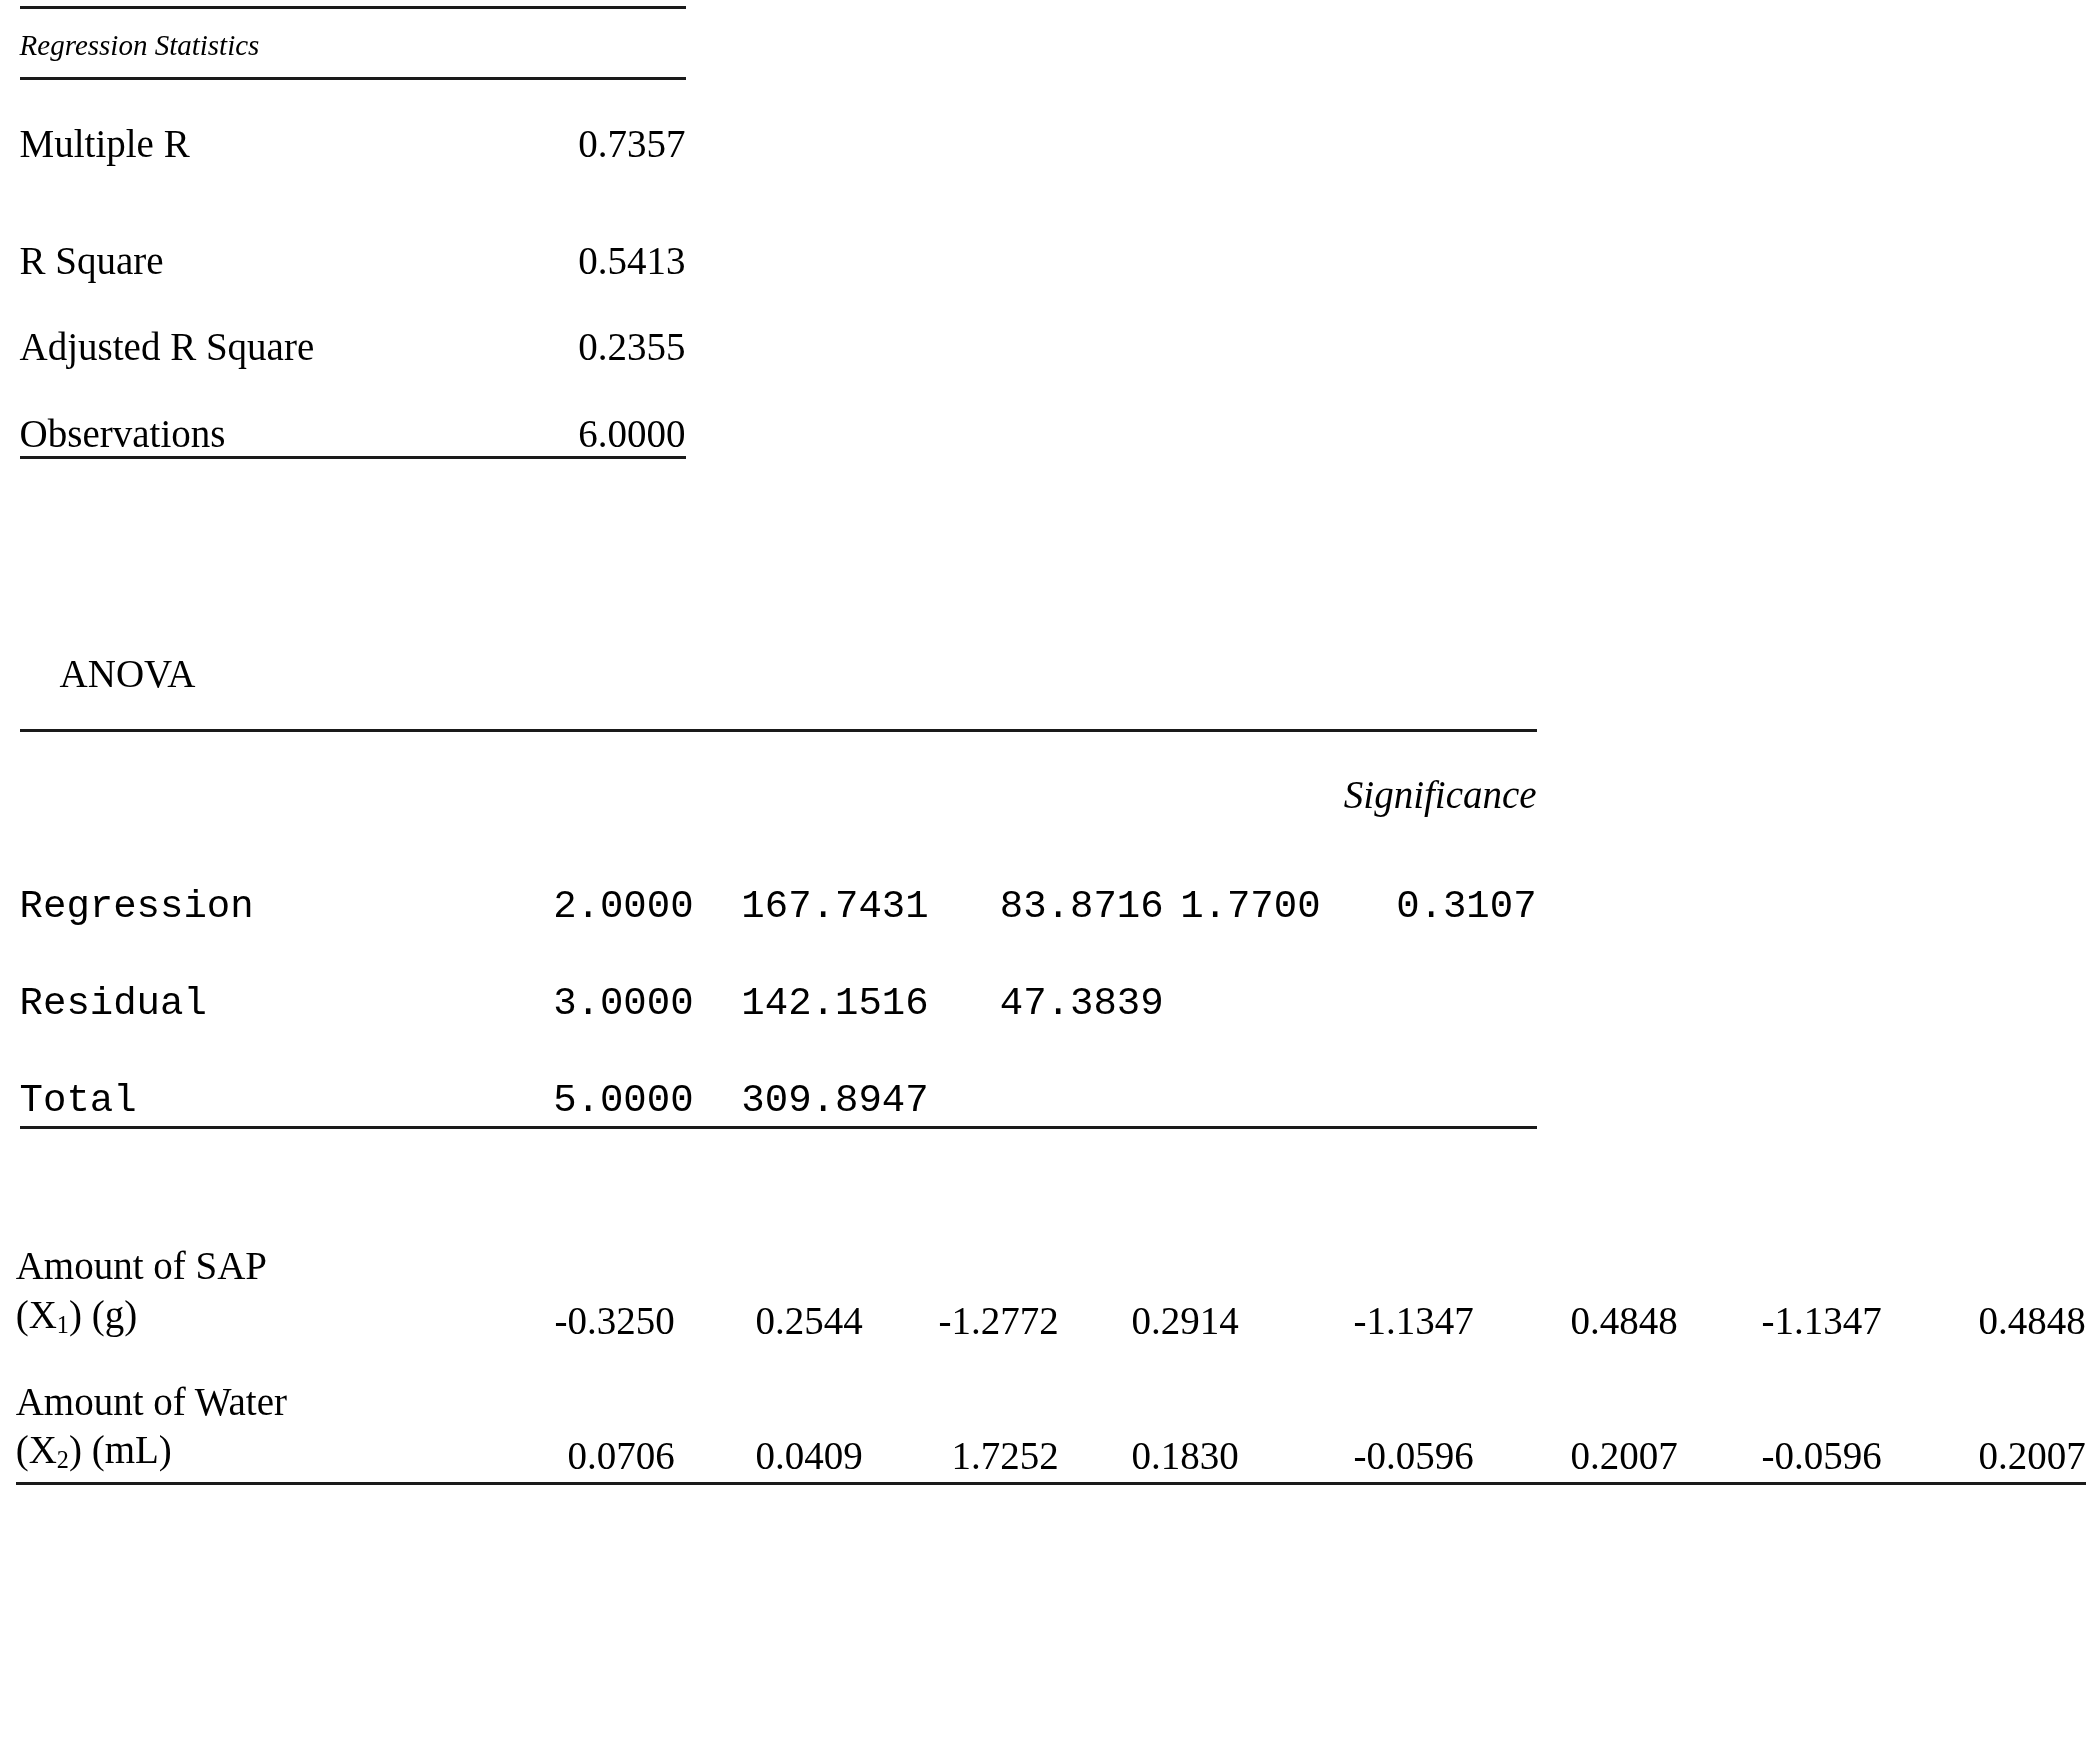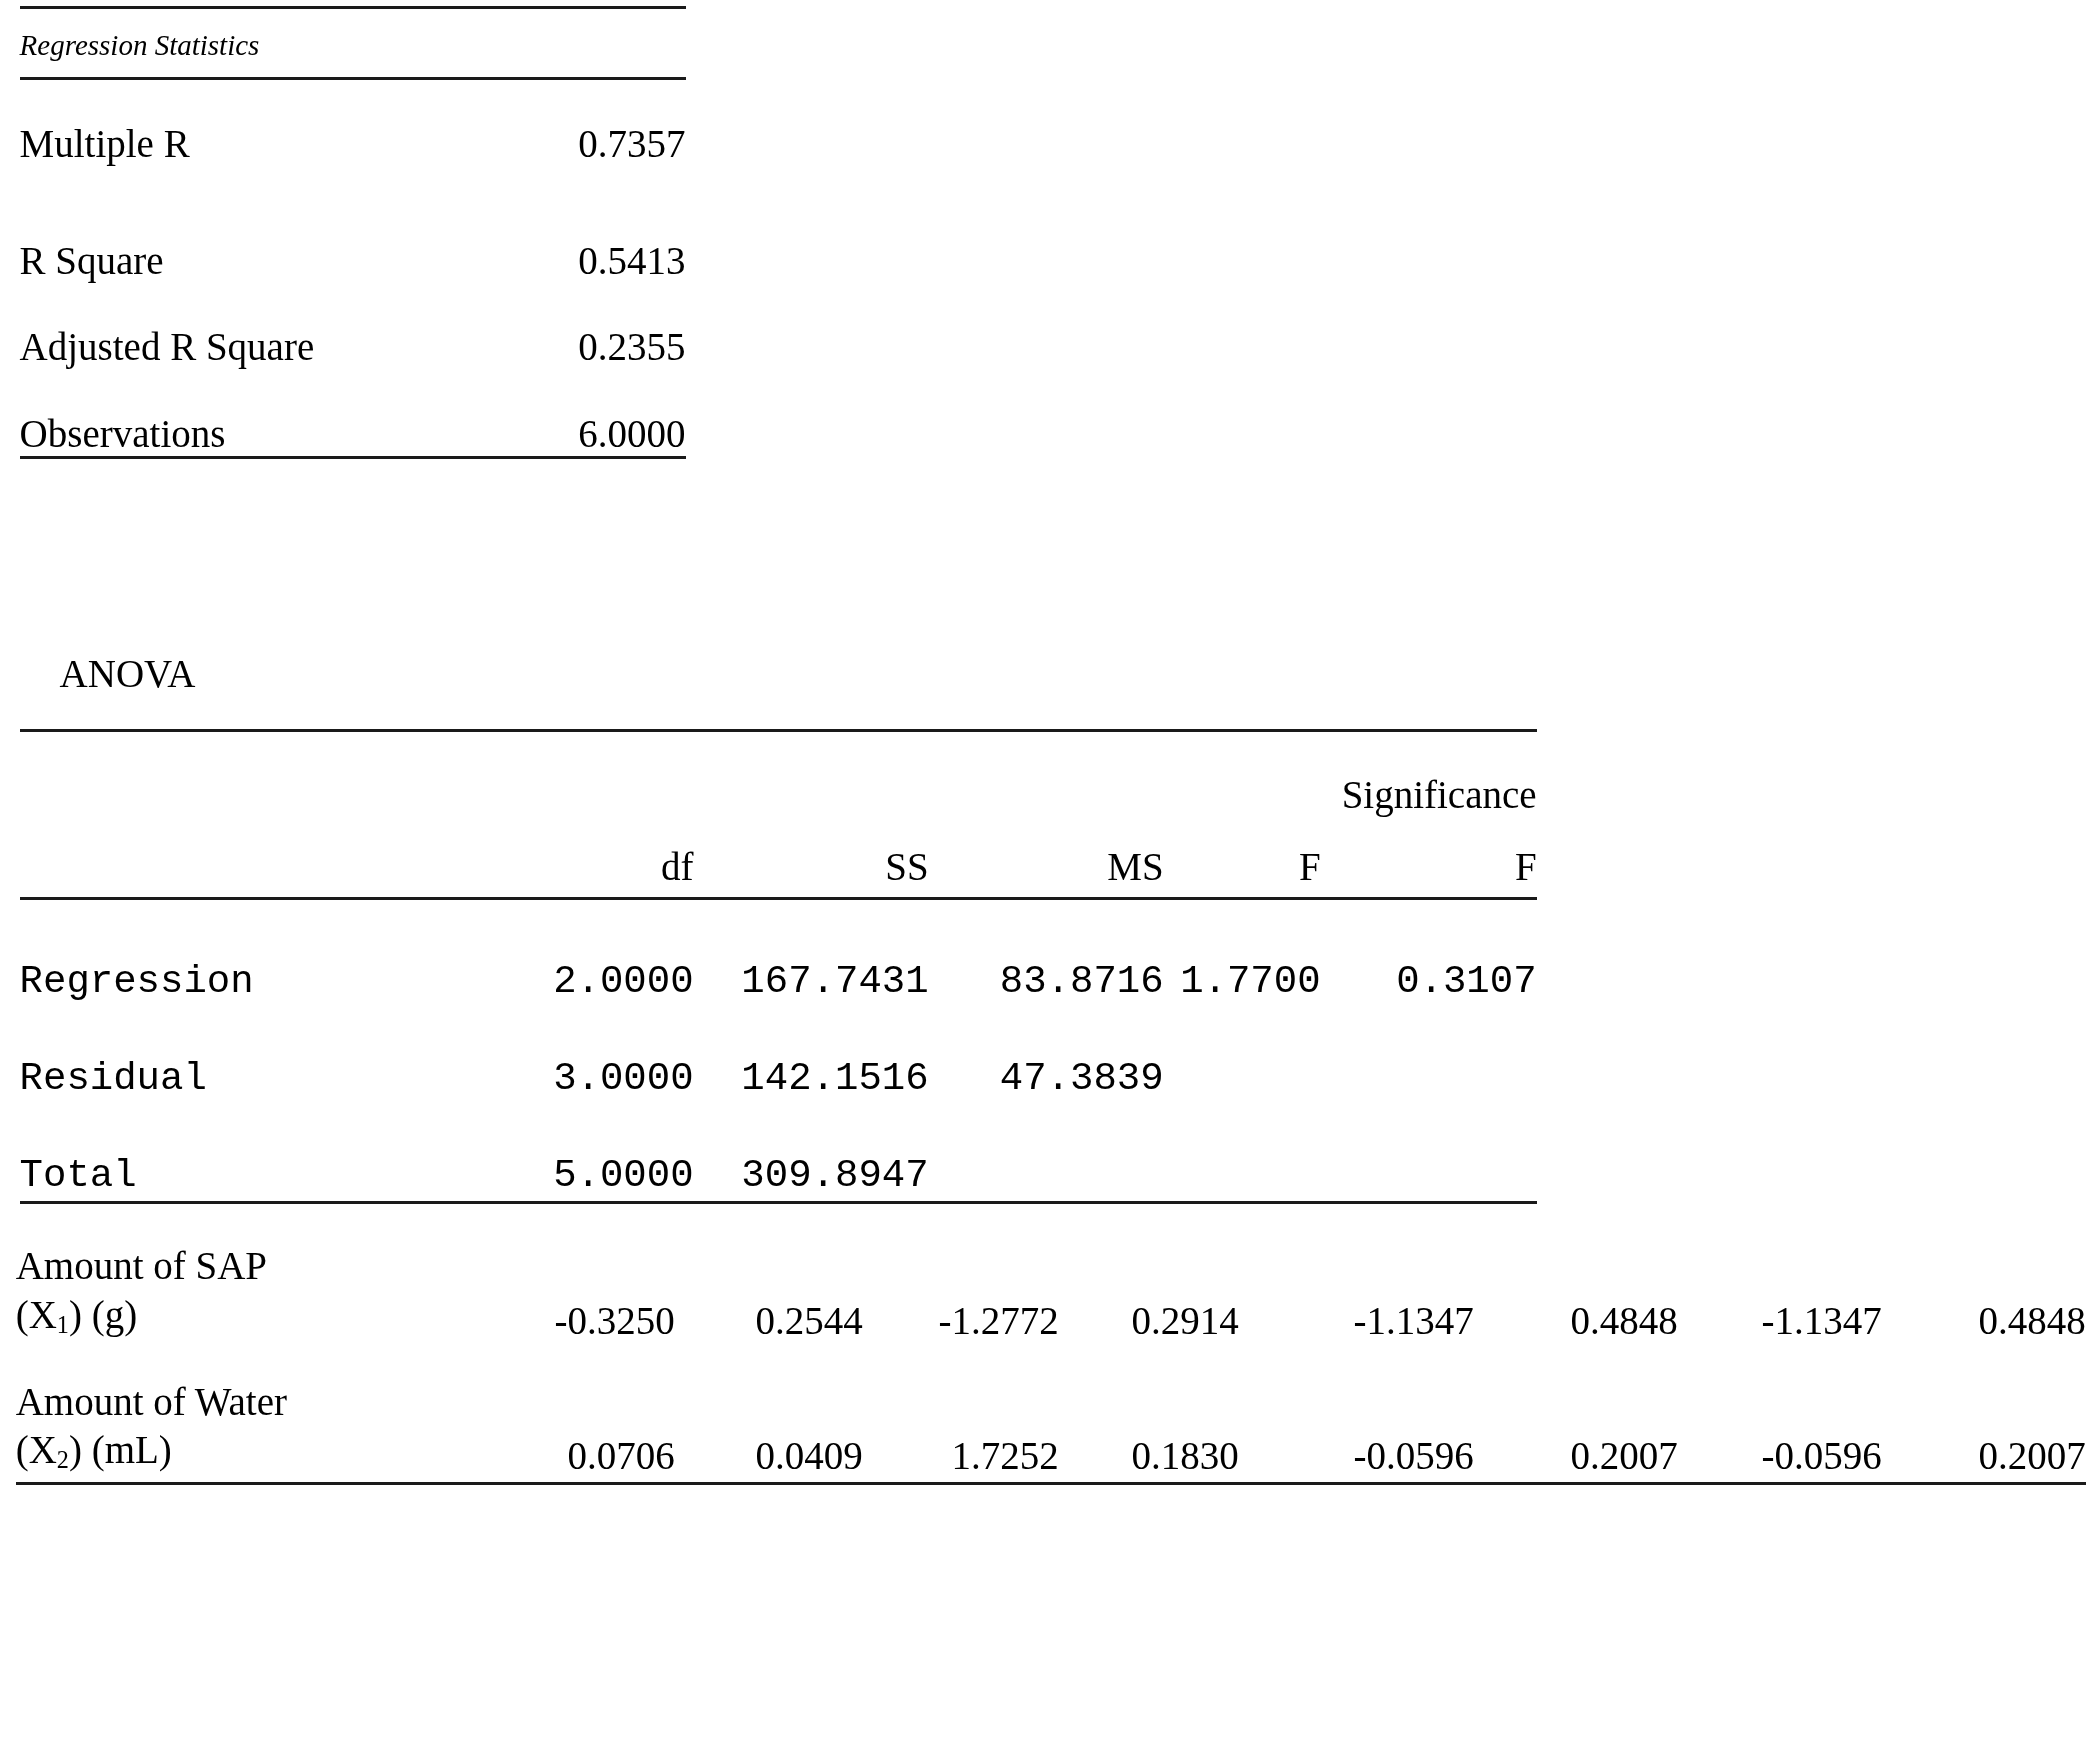--- a/index.html
+++ b/index.html
@@ -84,20 +84,21 @@
     table-layout: fixed;
   }
   #anova-table col.c-name  { width: 470px; }
   #anova-table col.c-df    { width: 204px; }
   #anova-table col.c-ss    { width: 235px; }
   #anova-table col.c-ms    { width: 235px; }
   #anova-table col.c-f     { width: 157px; }
   #anova-table col.c-sigf  { width: 216px; }
 
   #anova-table thead td {
+    font-style: italic;
     padding-bottom: 11px;
   }
   #anova-table thead tr.head-upper td {
     height: 82px;
     vertical-align: bottom;
   }
   #anova-table thead tr.head-lower td {
     height: 61px;
   }
   #anova-table tbody td {
@@ -201,28 +202,20 @@
         <col class="c-sigf">
     </colgroup>
     <thead>
       <tr class="head-upper rule-top">
         <td class="lbl"></td>
         <td class="num"></td>
         <td class="num"></td>
         <td class="num"></td>
         <td class="num"></td>
         <td class="num">Significance</td>
-      </tr>
-      <tr class="head-lower rule-bottom">
-        <td class="lbl"></td>
-        <td class="num">df</td>
-        <td class="num">SS</td>
-        <td class="num">MS</td>
-        <td class="num">F</td>
-        <td class="num">F</td>
       </tr>
     </thead>
     <tbody>
       <tr>
         <td class="lbl">Regression</td>
         <td class="num">2.0000</td>
         <td class="num">167.7431</td>
         <td class="num">83.8716</td>
         <td class="num">1.7700</td>
         <td class="num">0.3107</td>

